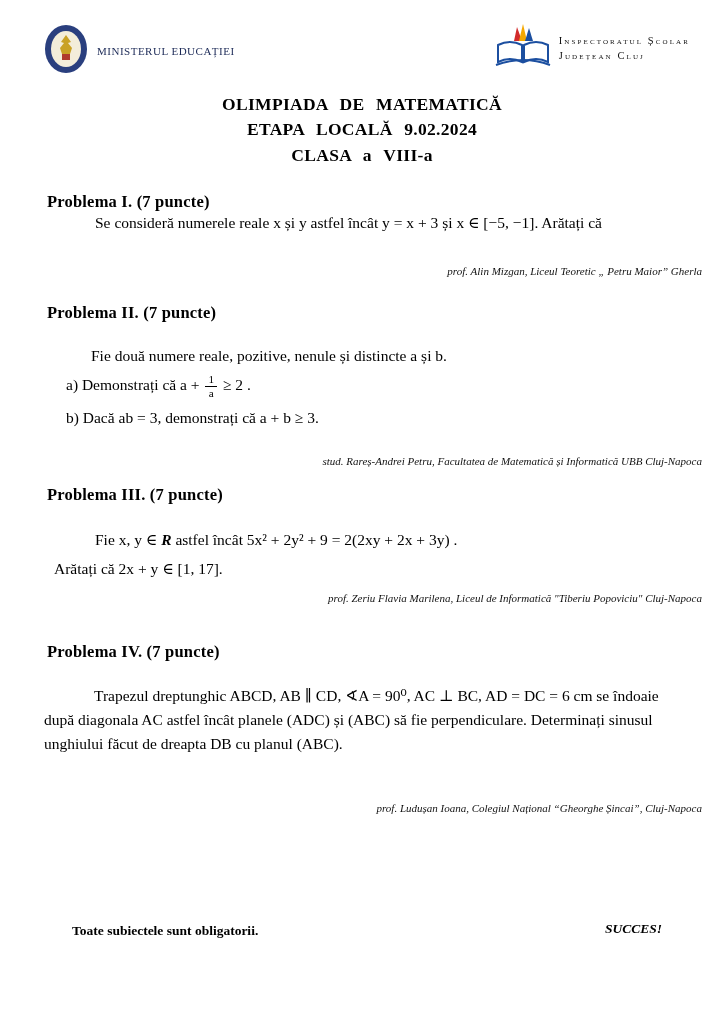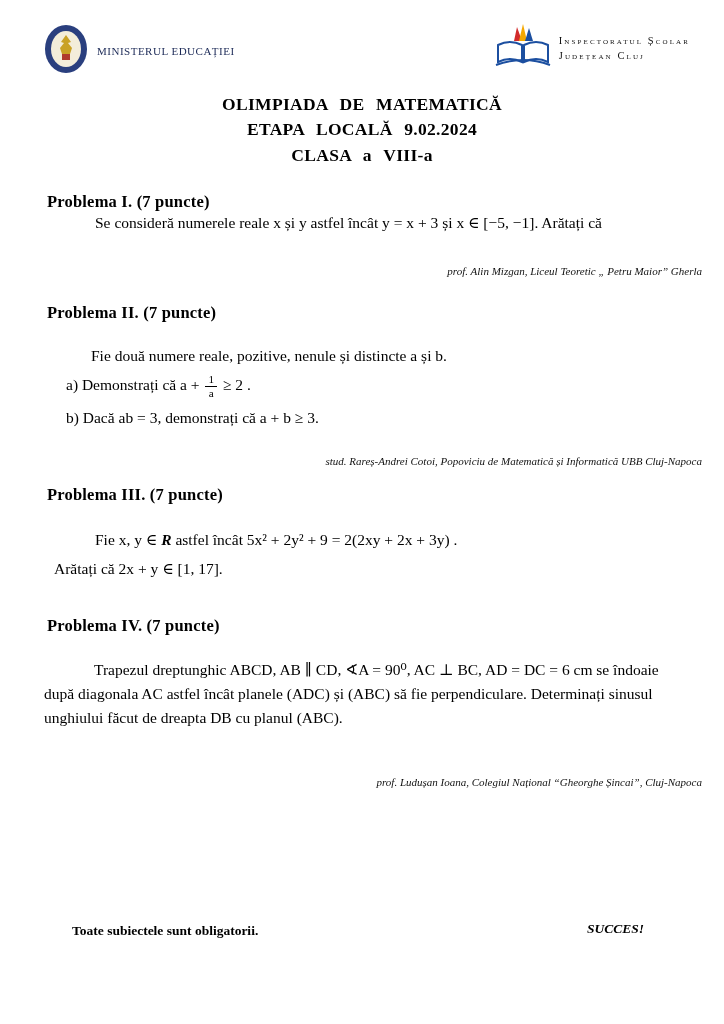--- a/index.html
+++ b/index.html
@@ -51,21 +51,21 @@
 
   
   .sqrt { white-space: nowrap; display: inline-block; }
   .sqrt .rad { font-size: 1.3em; vertical-align: -0.12em; margin-right: -2px; }
   .sqrt .radicand { border-top: 1.3px solid #000; padding: 0 3px 0 2px; }
   .frac { display: inline-flex; flex-direction: column; vertical-align: middle; text-align: center; font-size: 0.72em; line-height: 1.15; margin: 0 2px; }
   .frac .num { border-bottom: 1px solid #000; padding: 0 3px; }
   .frac .den { padding: 0 3px; }
 
   
-  .footer { position: absolute; top: 920px; left: 72px; right: 80px; display: flex; justify-content: space-between; align-items: flex-start; }
+  .footer { position: absolute; top: 920px; left: 72px; right: 62px; display: flex; justify-content: space-between; align-items: flex-start; }
   .footer-notes { font-weight: bold; font-size: 13.5px; line-height: 1.6; }
   .success { font-weight: bold; font-style: italic; font-size: 13.5px; margin-top: 1px; }
 </style>
 </head>
 <body>
 
 <div class="page">
 
   <div class="header">
     <div class="logo-left">
@@ -120,31 +120,32 @@
       <span class="frac">
           <span class="num">1</span>
           <span class="den">a</span>
         </span>
       <span>≥ 2 .</span>
     </div>
     <div class="list-item">
       <span>b)</span>
       <span>Dacă ab = 3, demonstrați că a + b ≥ 3.</span>
     </div>
-    <div class="attribution attr-2">stud. Rareș-Andrei Cotoi, Popoviciu de Matematică și Informatică UBB Cluj-Napoca</div>
+    <div class="attribution attr-2">stud. Rareș-Andrei Petru, Facultatea de Matematică și Informatică UBB Cluj-Napoca</div>
   </section>
 
   <section>
     <h2 class="prob-heading h-p3">Problema III. (7 puncte)</h2>
     <div class="body-text p3-line1">
       <span>Fie x, y  ∈</span>
       <span class="bold-italic">R</span>
       <span>astfel încât 5x² + 2y² + 9 = 2(2xy + 2x + 3y) .</span>
     </div>
     <div class="p3-line2">Arătați că 2x + y ∈ [1, 17].</div>
+    <div class="attribution attr-3">prof. Zeriu Flavia Marilena, Liceul de Informatică "Tiberiu Popoviciu" Cluj-Napoca</div>
   </section>
 
   <section>
     <h2 class="prob-heading h-p4">Problema IV. (7 puncte)</h2>
     <div class="body-text p4-para">Trapezul dreptunghic ABCD, AB ∥ CD, ∢A = 90⁰, AC ⊥ BC, AD = DC = 6 cm se îndoaie după diagonala AC astfel încât planele (ADC) și (ABC) să fie perpendiculare. Determinați sinusul unghiului făcut de dreapta DB cu planul (ABC).</div>
     <div class="attribution attr-4">prof. Ludușan Ioana, Colegiul Național “Gheorghe Șincai”, Cluj-Napoca</div>
   </section>
 
   <div class="footer">
     <div class="footer-notes">

